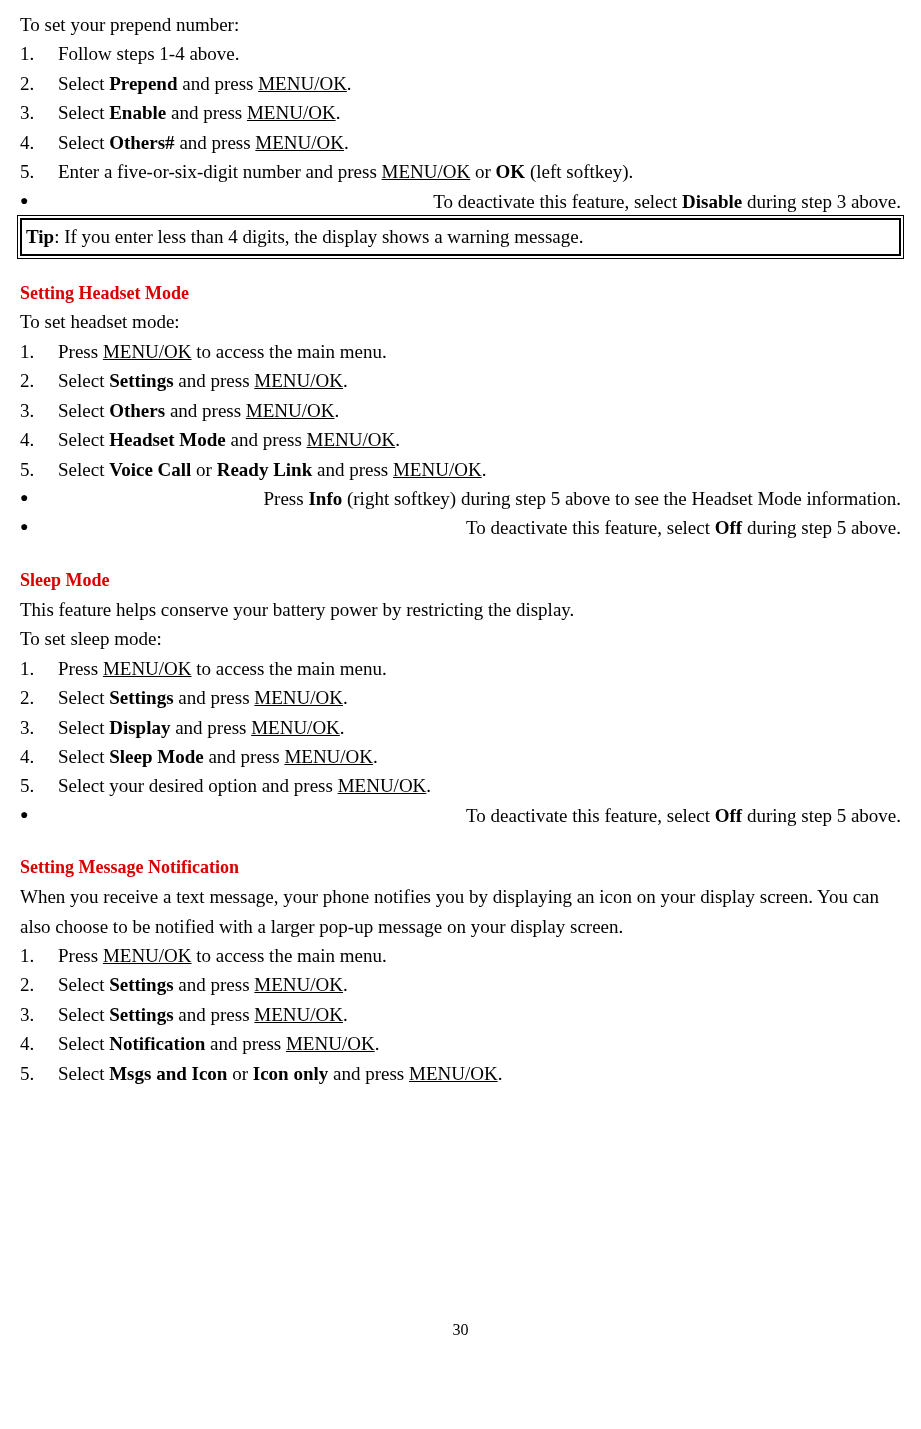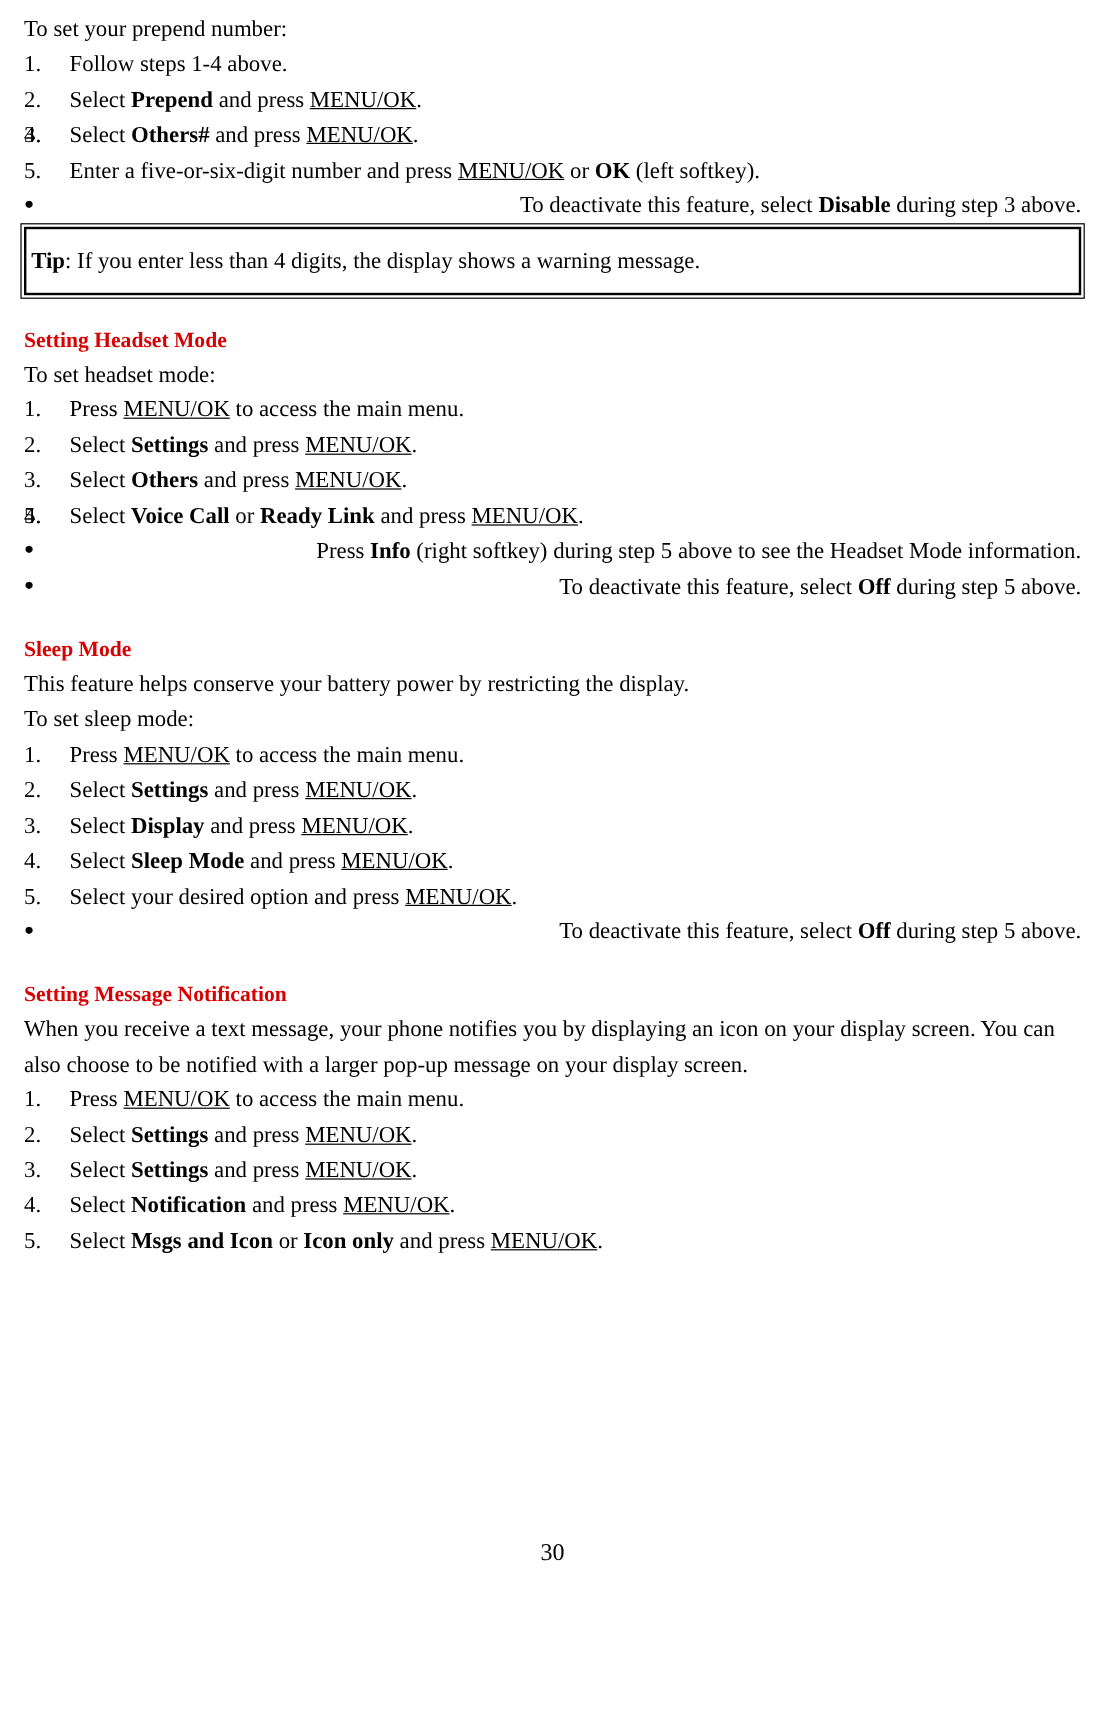--- a/index.html
+++ b/index.html
@@ -54,54 +54,54 @@
     position: absolute;
     left: 0;
     top: 0;
     font-size: 14px;
     line-height: 28px;
   }
   .boxed {
     border: 2px solid #000;
     outline: 1px solid #000;
     outline-offset: 2px;
-    padding: 12px 4px;
+    padding: 2px 4px;
     margin: 2px 0 6px 0;
   }
   .b { font-weight: bold; }
   .key { text-decoration: underline; }
   .page-num {
     text-align: center;
     margin-top: 230px;
-    font-size: 20px;
+    font-size: 16px;
   }
 </style>
 </head>
 <body>
 
 <p class="intro">To set your prepend number:</p>
 <ol class="numbered">
     <li><span class="num">1.</span><span>Follow steps 1-4 above.</span></li>
     <li><span class="num">2.</span><span>Select <span class="b">Prepend</span> and press <span class="key">MENU/OK</span>.</span></li>
-    <li><span class="num">3.</span></li>
+    <li><span class="num">3.</span><span>Select <span class="b">Enable</span> and press <span class="key">MENU/OK</span>.</span></li>
     <li><span class="num">4.</span><span>Select <span class="b">Others#</span> and press <span class="key">MENU/OK</span>.</span></li>
     <li><span class="num">5.</span><span>Enter a five-or-six-digit number and press <span class="key">MENU/OK</span> or <span class="b">OK</span> (left softkey).</span></li>
   </ol>
 <ul class="bullets">
     <li>To deactivate this feature, select <span class="b">Disable</span> during step 3 above.</li>
   </ul>
 <div class="boxed"><span class="b">Tip</span>: If you enter less than 4 digits, the display shows a warning message.</div>
 
 <p class="section-title">Setting Headset Mode</p>
 <p class="intro">To set headset mode:</p>
 <ol class="numbered">
     <li><span class="num">1.</span><span>Press <span class="key">MENU/OK</span> to access the main menu.</span></li>
     <li><span class="num">2.</span><span>Select <span class="b">Settings</span> and press <span class="key">MENU/OK</span>.</span></li>
     <li><span class="num">3.</span><span>Select <span class="b">Others</span> and press <span class="key">MENU/OK</span>.</span></li>
-    <li><span class="num">4.</span></li>
+    <li><span class="num">4.</span><span>Select <span class="b">Headset Mode</span> and press <span class="key">MENU/OK</span>.</span></li>
     <li><span class="num">5.</span><span>Select <span class="b">Voice Call</span> or <span class="b">Ready Link</span> and press <span class="key">MENU/OK</span>.</span></li>
   </ol>
 <ul class="bullets">
     <li>Press <span class="b">Info</span> (right softkey) during step 5 above to see the Headset Mode information.</li>
     <li>To deactivate this feature, select <span class="b">Off</span> during step 5 above.</li>
   </ul>
 
 <p class="section-title">Sleep Mode</p>
 <p class="intro">This feature helps conserve your battery power by restricting the display.</p>
 <p class="intro">To set sleep mode:</p>

